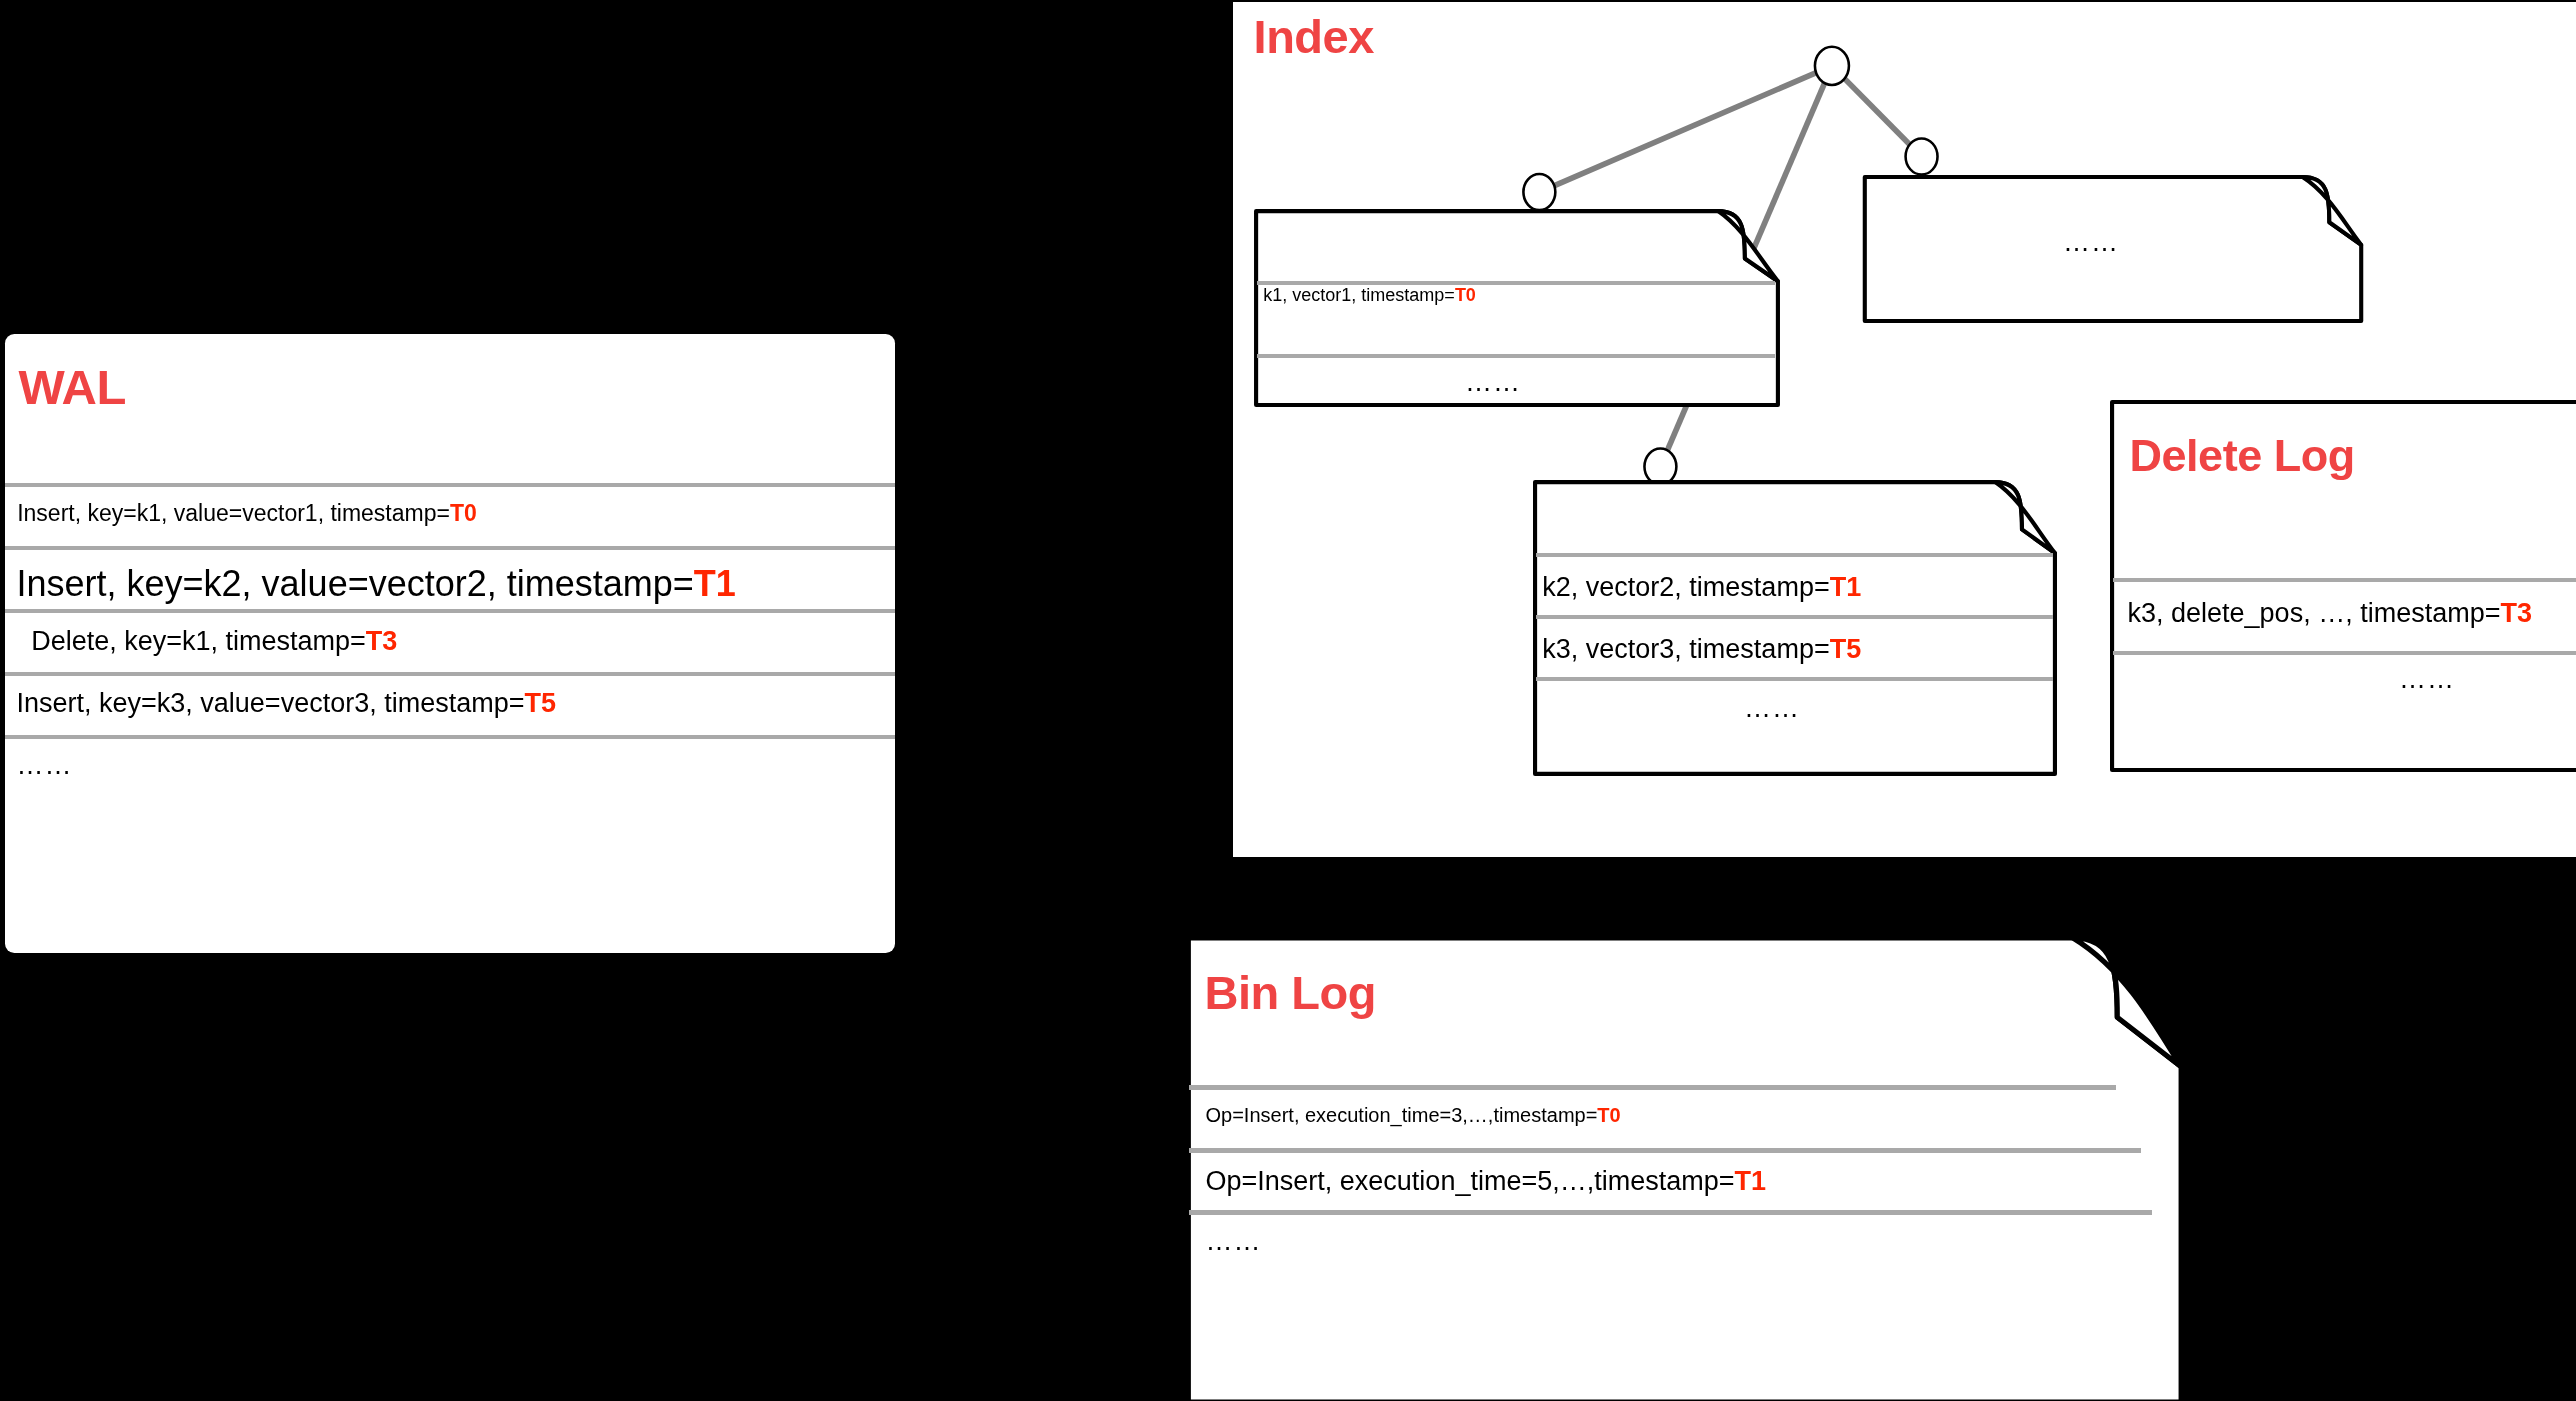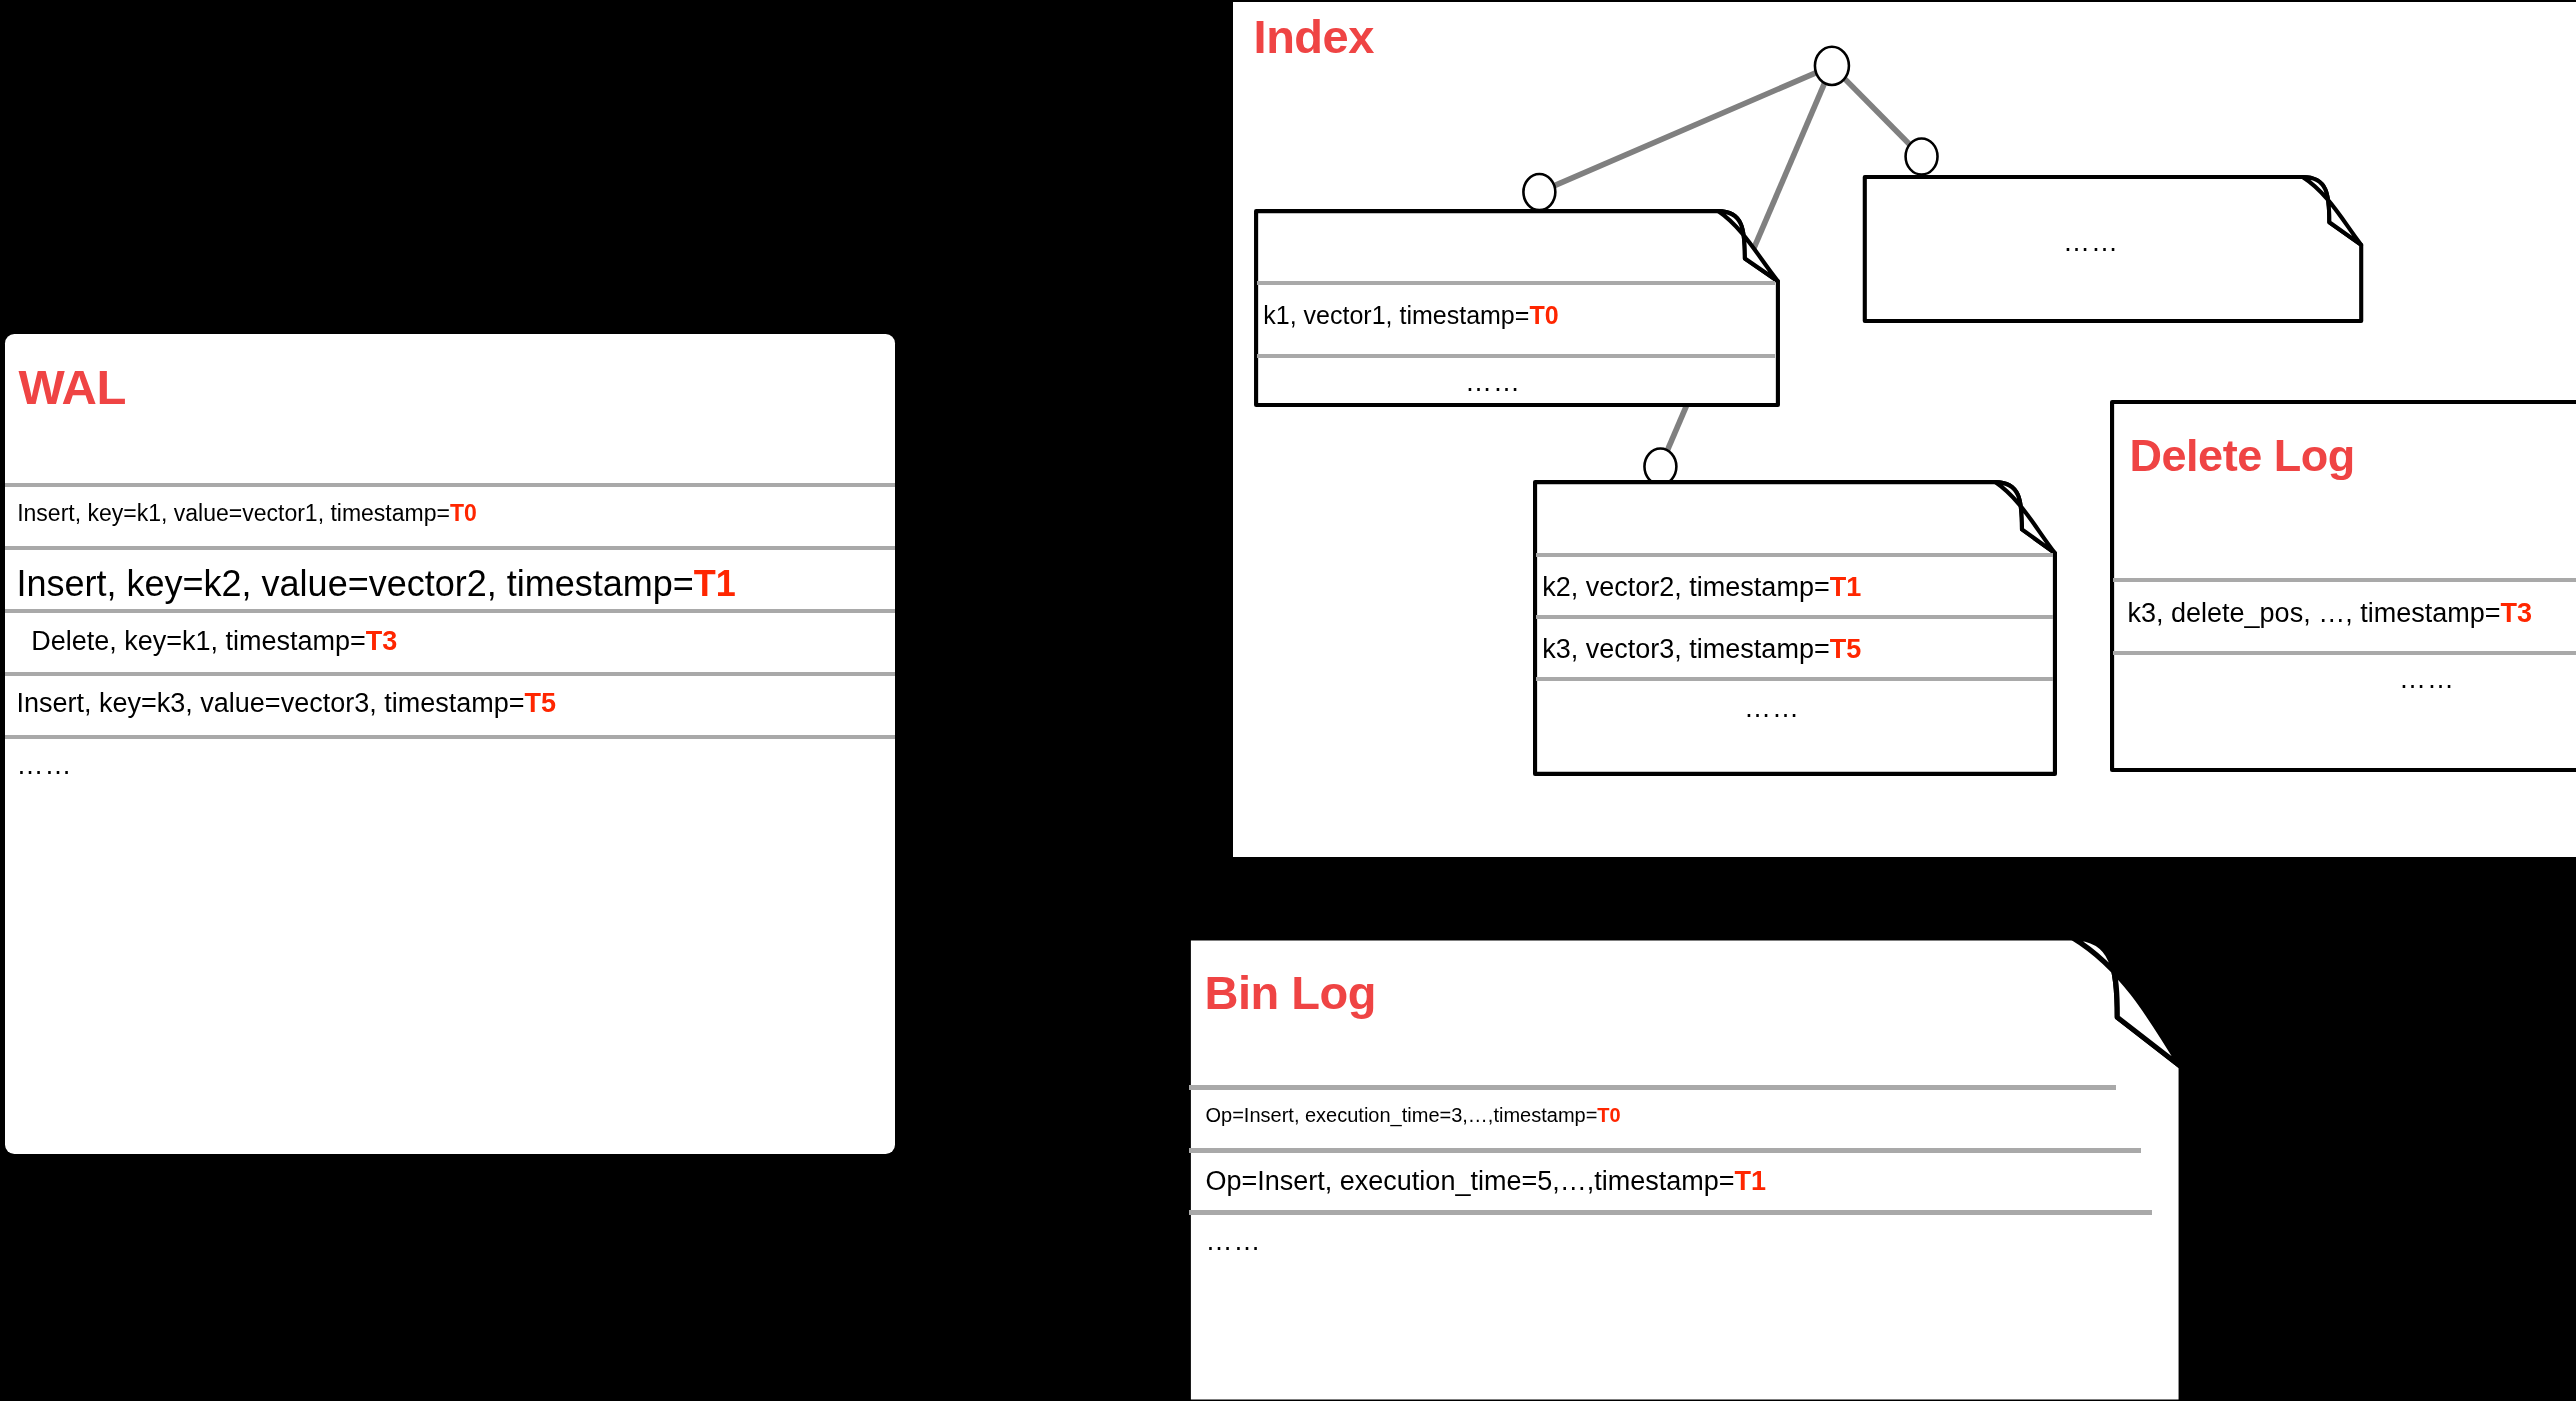--- a/index.html
+++ b/index.html
@@ -20,21 +20,21 @@
 
   
   .docbox{position:absolute;}
   .docbox svg{position:absolute;left:0;top:0;overflow:visible;}
 
   .tree-svg{position:absolute;left:0;top:0;overflow:visible;pointer-events:none;}
 </style>
 </head>
 <body>
 
-<div class="panel wal-panel" style="left:5.2px;top:334px;width:890px;height:820px;">
+<div class="panel wal-panel" style="left:5.2px;top:334px;width:890px;height:619px;">
 
   <div class="title" style="left:13.4px;top:29px;font-size:49px;">WAL</div>
 
   <div class="hr" style="left:0px;top:149px;width:890px;height:3.6px;"></div>
   <div class="hr" style="left:0px;top:212px;width:890px;height:3.6px;"></div>
   <div class="hr" style="left:0px;top:275px;width:890px;height:3.6px;"></div>
   <div class="hr" style="left:0px;top:338px;width:890px;height:3.6px;"></div>
   <div class="hr" style="left:0px;top:401px;width:890px;height:3.6px;"></div>
 
   <div class="rowtext" style="left:12px;top:166px;font-size:23px;">
@@ -72,21 +72,21 @@
     <ellipse cx="829" cy="902" rx="31" ry="35" fill="#ffffff" stroke="#000000" stroke-width="5"></ellipse>
   </svg>
 
   <div class="docbox" style="left:21px;top:207px;width:526px;height:198px;">
     <svg width="526" height="198" viewBox="0 0 1020 384">
       <path d="M4 4 H 900 C 948 4 952 40 952 96 L 1016 140 V 380 H 4 Z" fill="#ffffff" stroke="#000000" stroke-width="8" stroke-linejoin="round"></path>
       <path d="M900 4 C 948 4 952 40 952 96 L 1016 140 C 980 96 950 38 900 4 Z" fill="#ffffff" stroke="#000000" stroke-width="8" stroke-linejoin="round"></path>
     </svg>
     <div class="hr" style="left:3.1px;top:72px;width:518px;height:4.6px;"></div>
     <div class="hr" style="left:3.1px;top:145px;width:518px;height:4.6px;"></div>
-    <div class="rowtext" style="left:9.3px;top:92px;font-size:25px;">
+    <div class="rowtext" style="left:9.3px;top:76px;font-size:18px;">
       <span>k1, vector1, timestamp=</span><span class="ts">T0</span>
     </div>
     <div class="dots" style="left:211px;top:158px;font-size:27px;">……</div>
   </div>
 
   <div class="docbox" style="left:629px;top:173px;width:502px;height:148px;">
     <svg width="502" height="148" viewBox="0 0 974 288">
       <path d="M4 4 H 856 C 904 4 908 38 908 92 L 970 136 V 284 H 4 Z" fill="#ffffff" stroke="#000000" stroke-width="8" stroke-linejoin="round"></path>
       <path d="M856 4 C 904 4 908 38 908 92 L 970 136 C 936 92 906 36 856 4 Z" fill="#ffffff" stroke="#000000" stroke-width="8" stroke-linejoin="round"></path>
     </svg>

